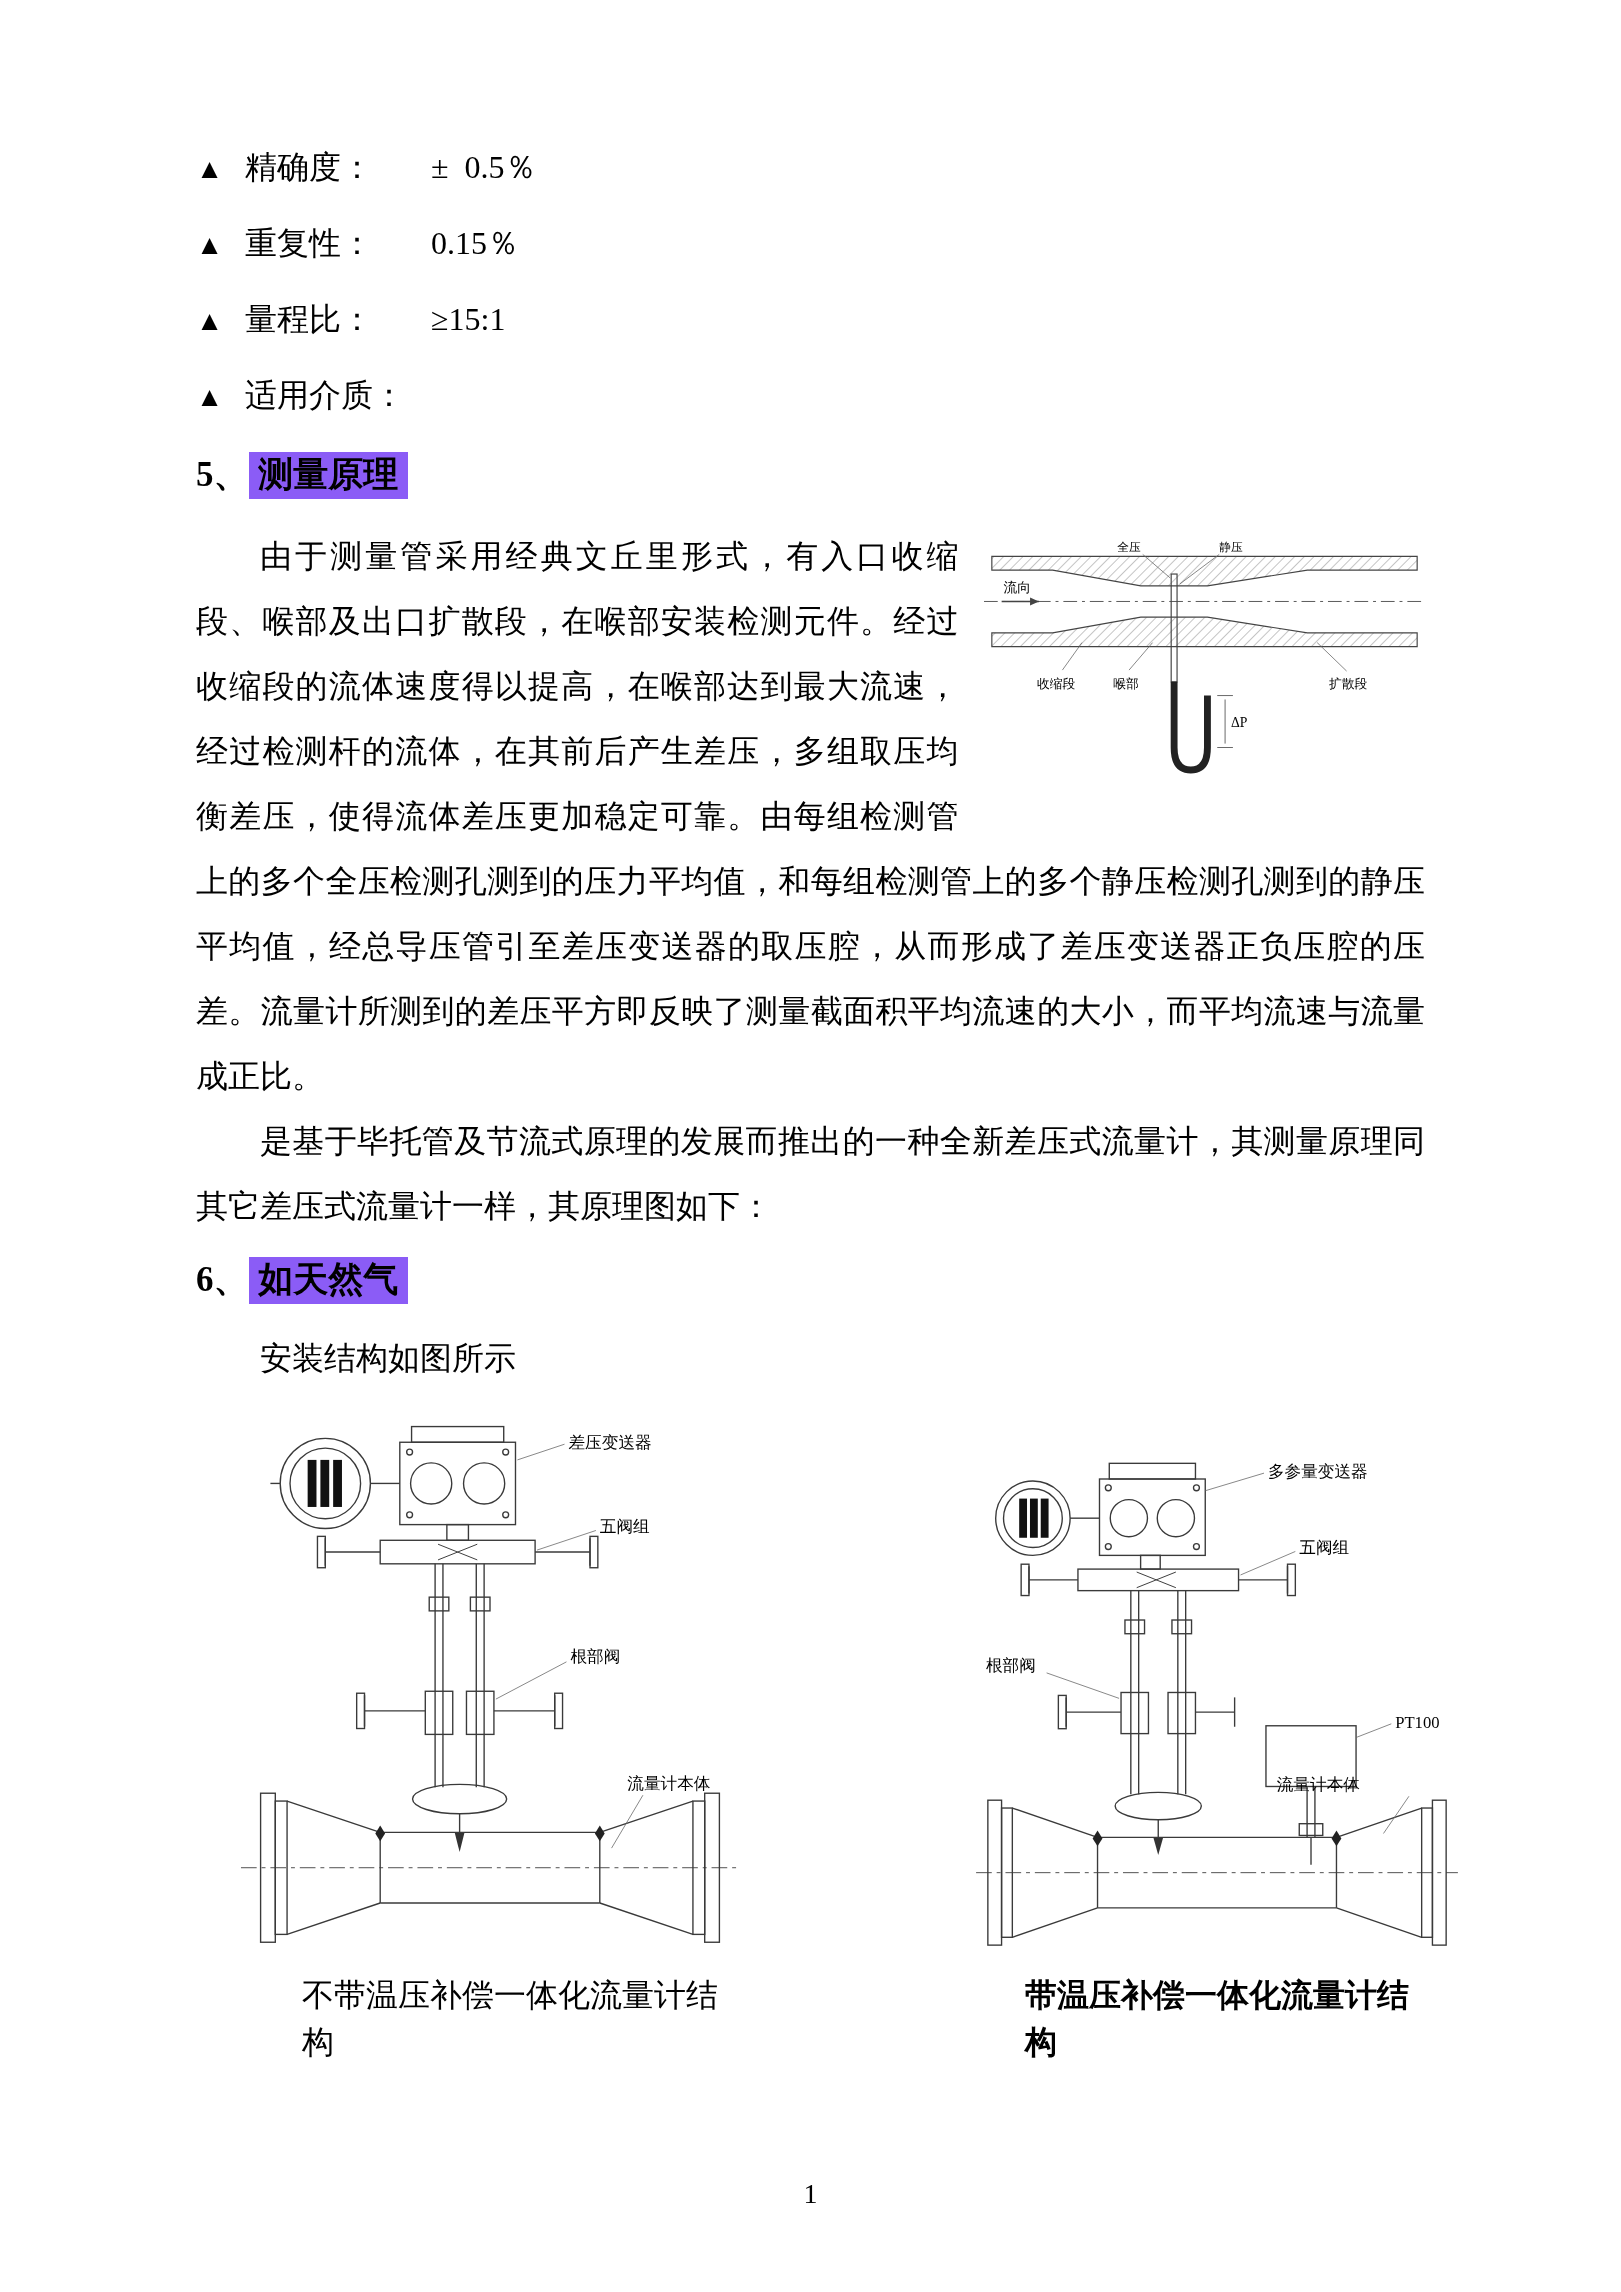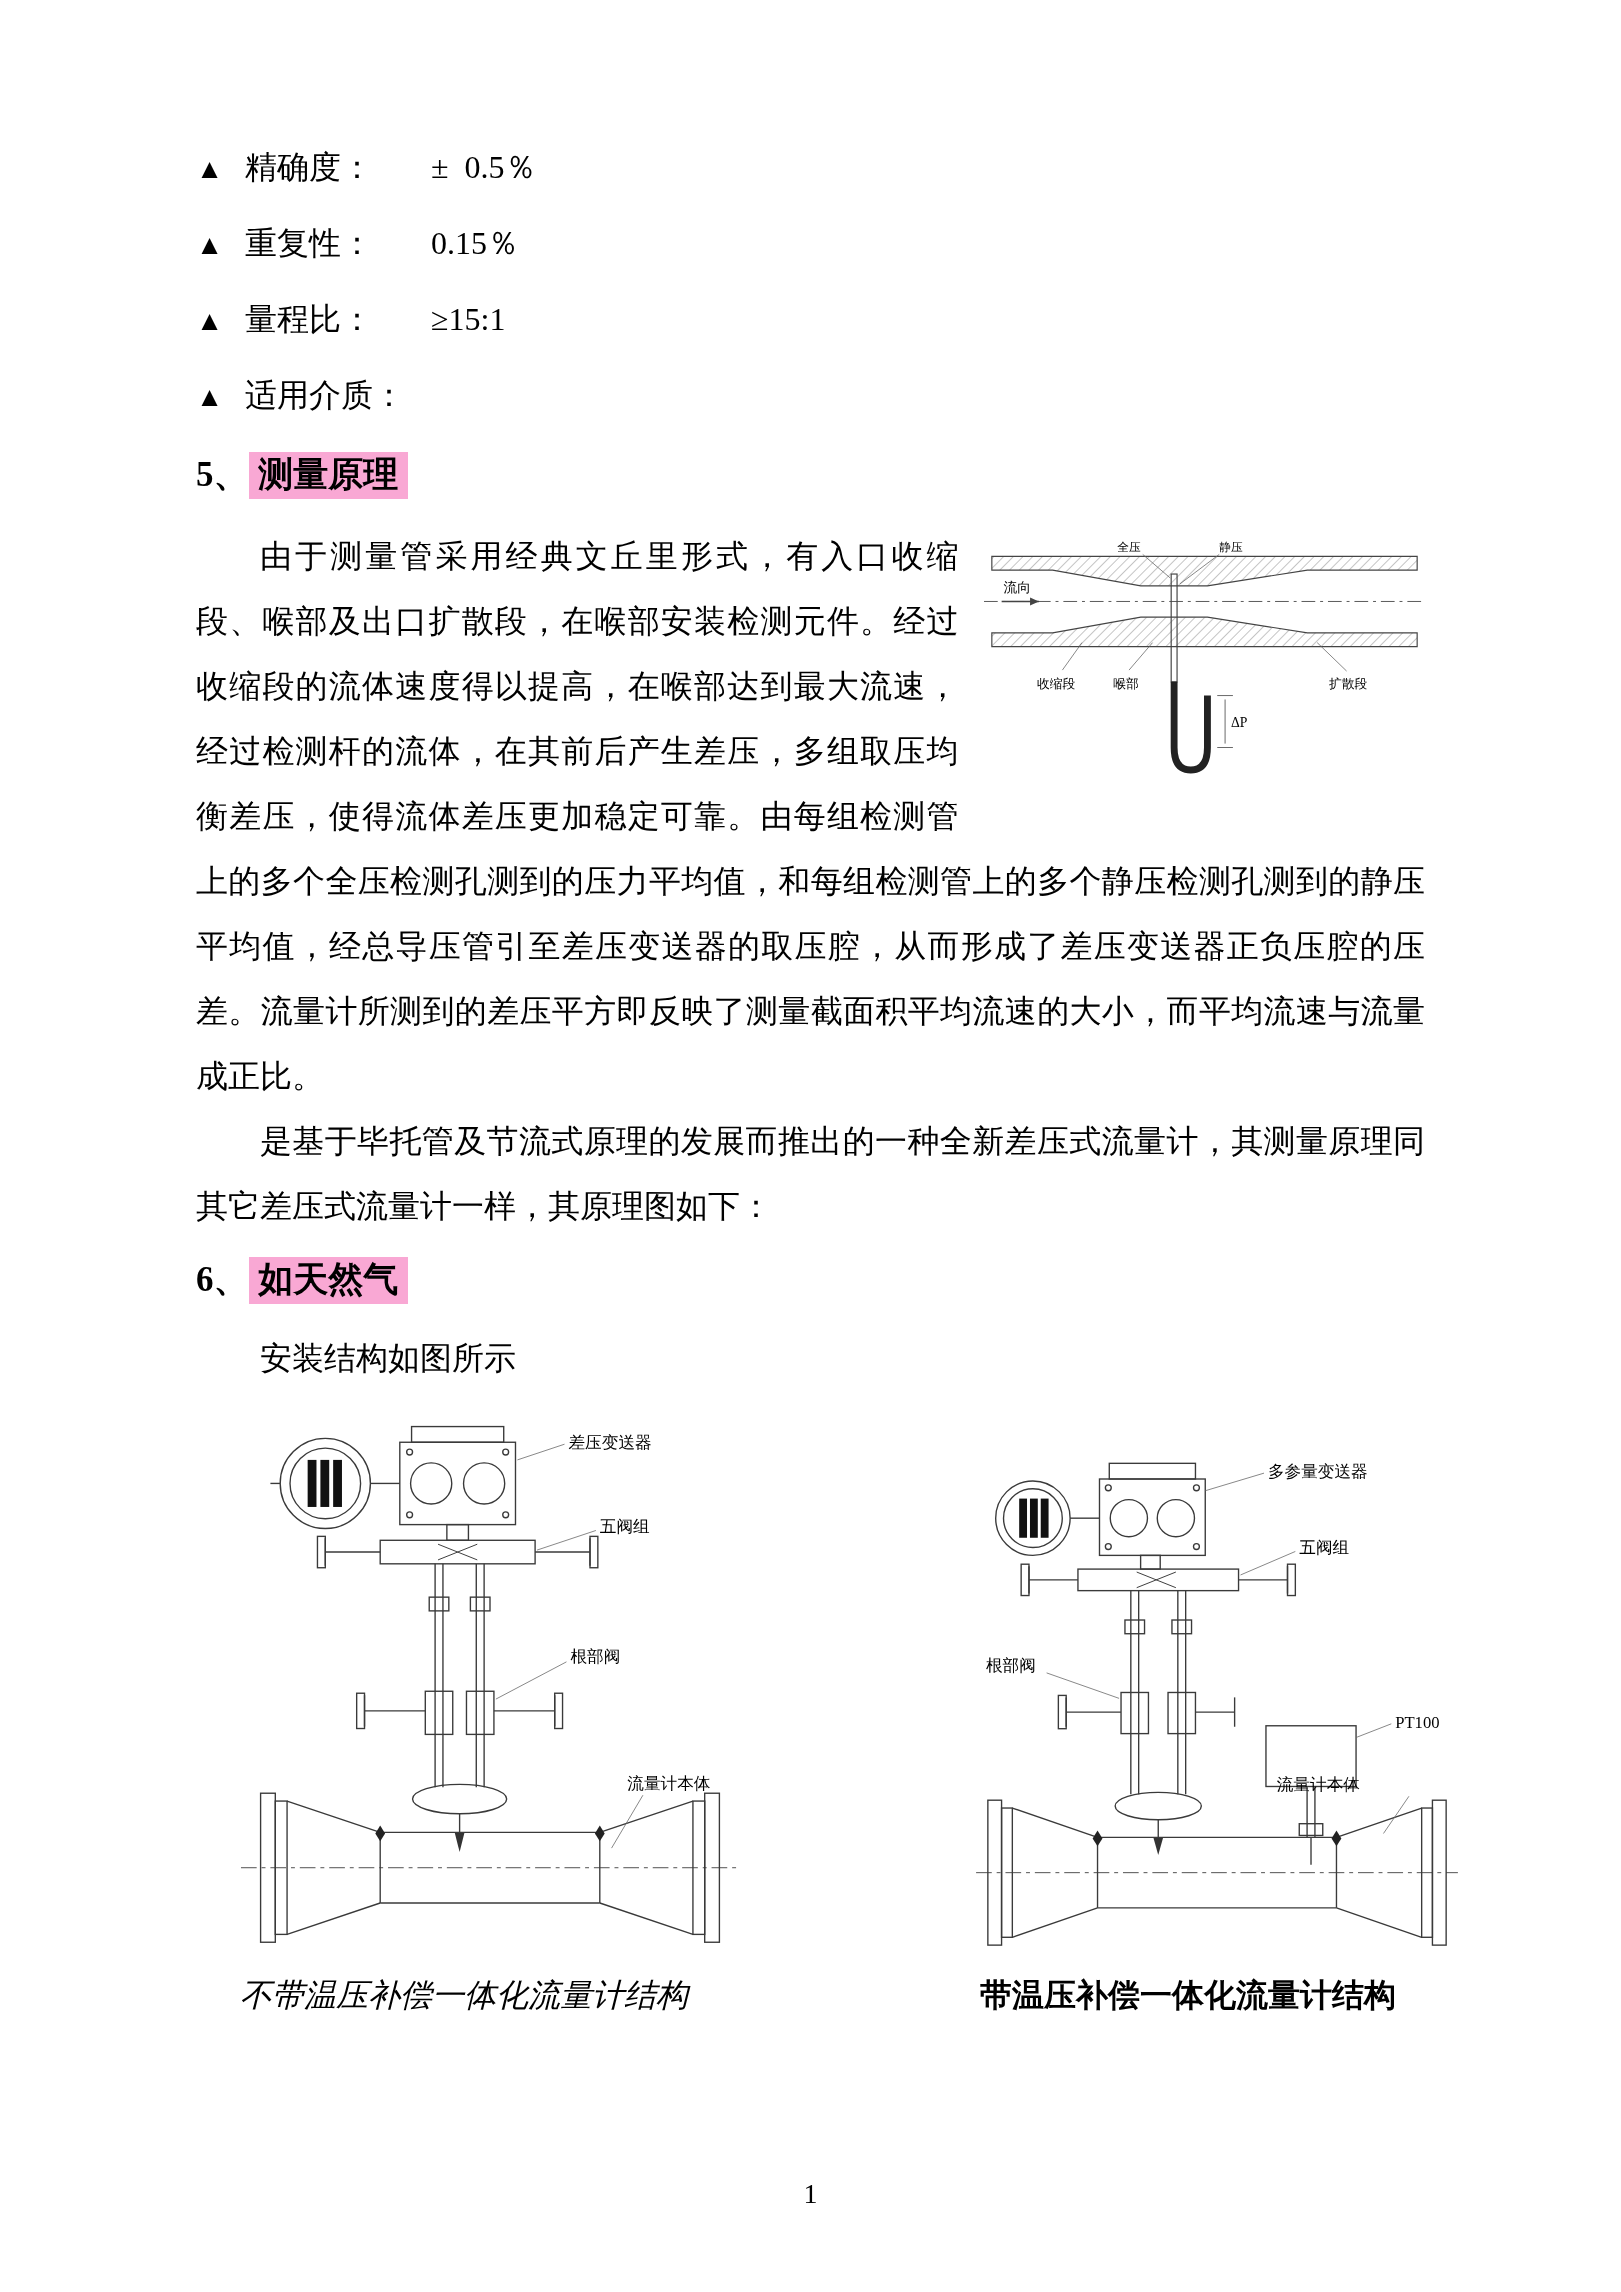--- a/index.html
+++ b/index.html
@@ -15,38 +15,38 @@
   .content { position:absolute; left:196px; top:145px; width:1229px; }
 
   
   .bullet { display:flex; align-items:baseline; font-size:32px; line-height:45px; margin-bottom:29px; }
   .bullet .marker { width:49px; font-size:27.4px; }
   .bullet.tabbed .label { display:inline-block; width:186px; }
   .bullet .value { white-space:pre; }
 
   
   .sec { font-size:35px; font-weight:bold; line-height:51px; margin:15.7px 0 23.5px; }
-  .sec .hl { background:#f9a8d4; padding:2.9px 9.8px 4.9px; }
+  .sec .hl { background:#8b5cf6; padding:2.9px 9.8px 4.9px; }
 
   
   .paras { font-size:32px; line-height:65px; text-align:justify; }
   .paras p { text-indent:2em; }
   .paras::after { content:""; display:block; clear:both; }
   .venturi-fig { float:right; width:441px; height:294px; margin:3.9px 0 11.8px 25.5px; }
   .venturi-fig svg { width:100%; height:100%; }
 
   .note { font-size:32px; line-height:59px; text-indent:2em; margin:3.9px 0 9.8px; }
 
   
   .diagrams { display:flex; align-items:center; margin-top:17.6px; }
   .fig-left  { margin-left:39px; }
   .fig-right { margin-left:227px; margin-top:23.5px;text-decoration:underline; }
 
   .captions { display:flex; font-size:32px; line-height:47px; margin-top:13.7px; }
-  .cap-left  { margin-left:44px;font-style:italic; }
+  .cap-left  { margin-left:106px; }
   .cap-right { margin-left:292px;font-weight:bold; }
 
   .page-number { position:absolute; top:2178px; left:50%; transform:translateX(-50%); font-size:28px; }
 
   svg text { font-family:"Liberation Serif","DejaVu Serif",serif; }
 </style>
 </head>
 <body>
 
 <div class="page">

